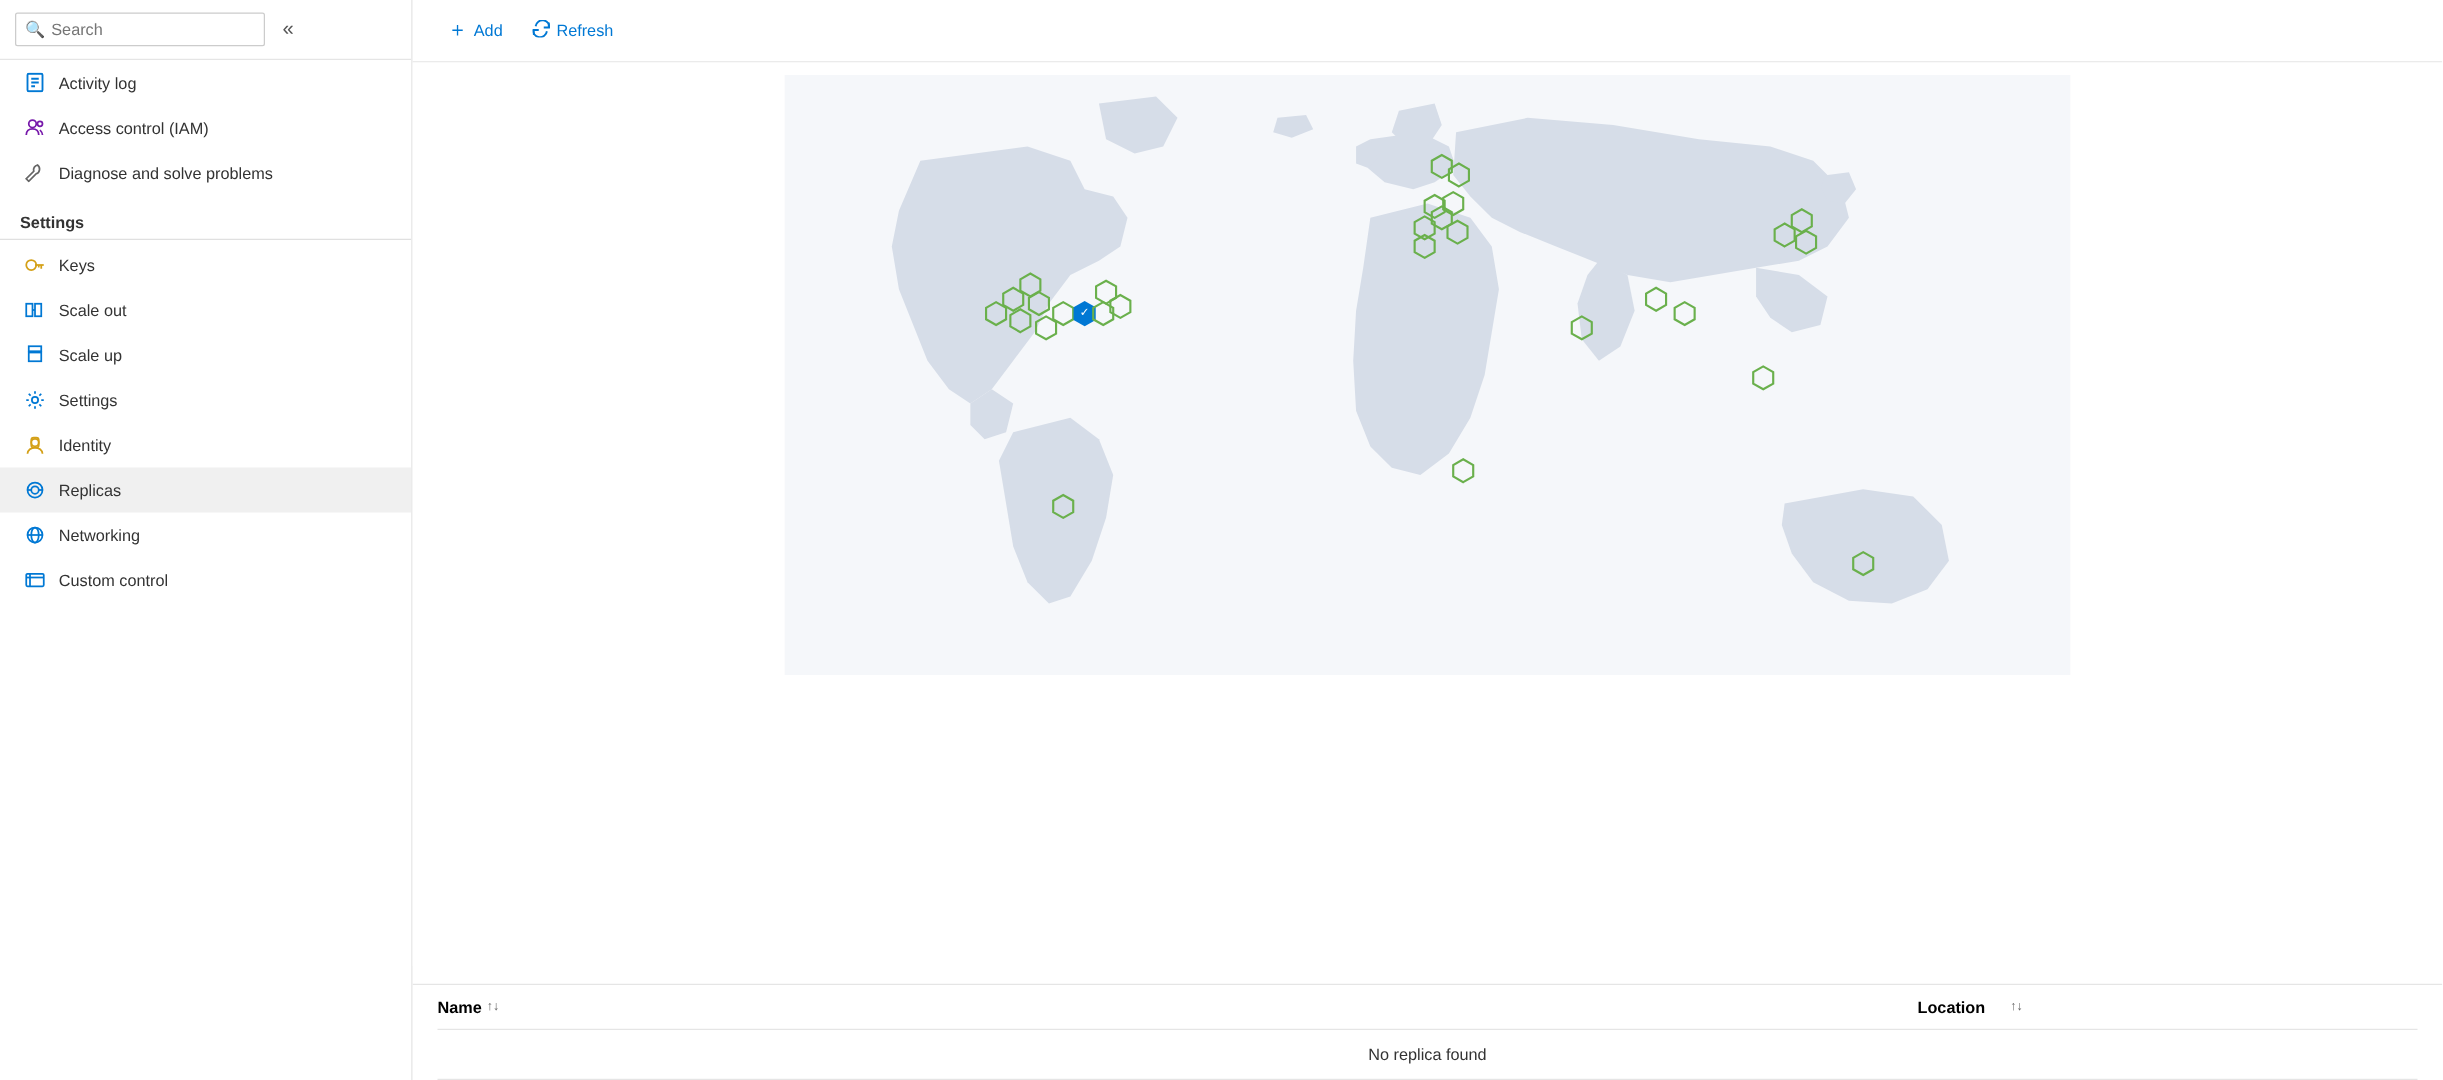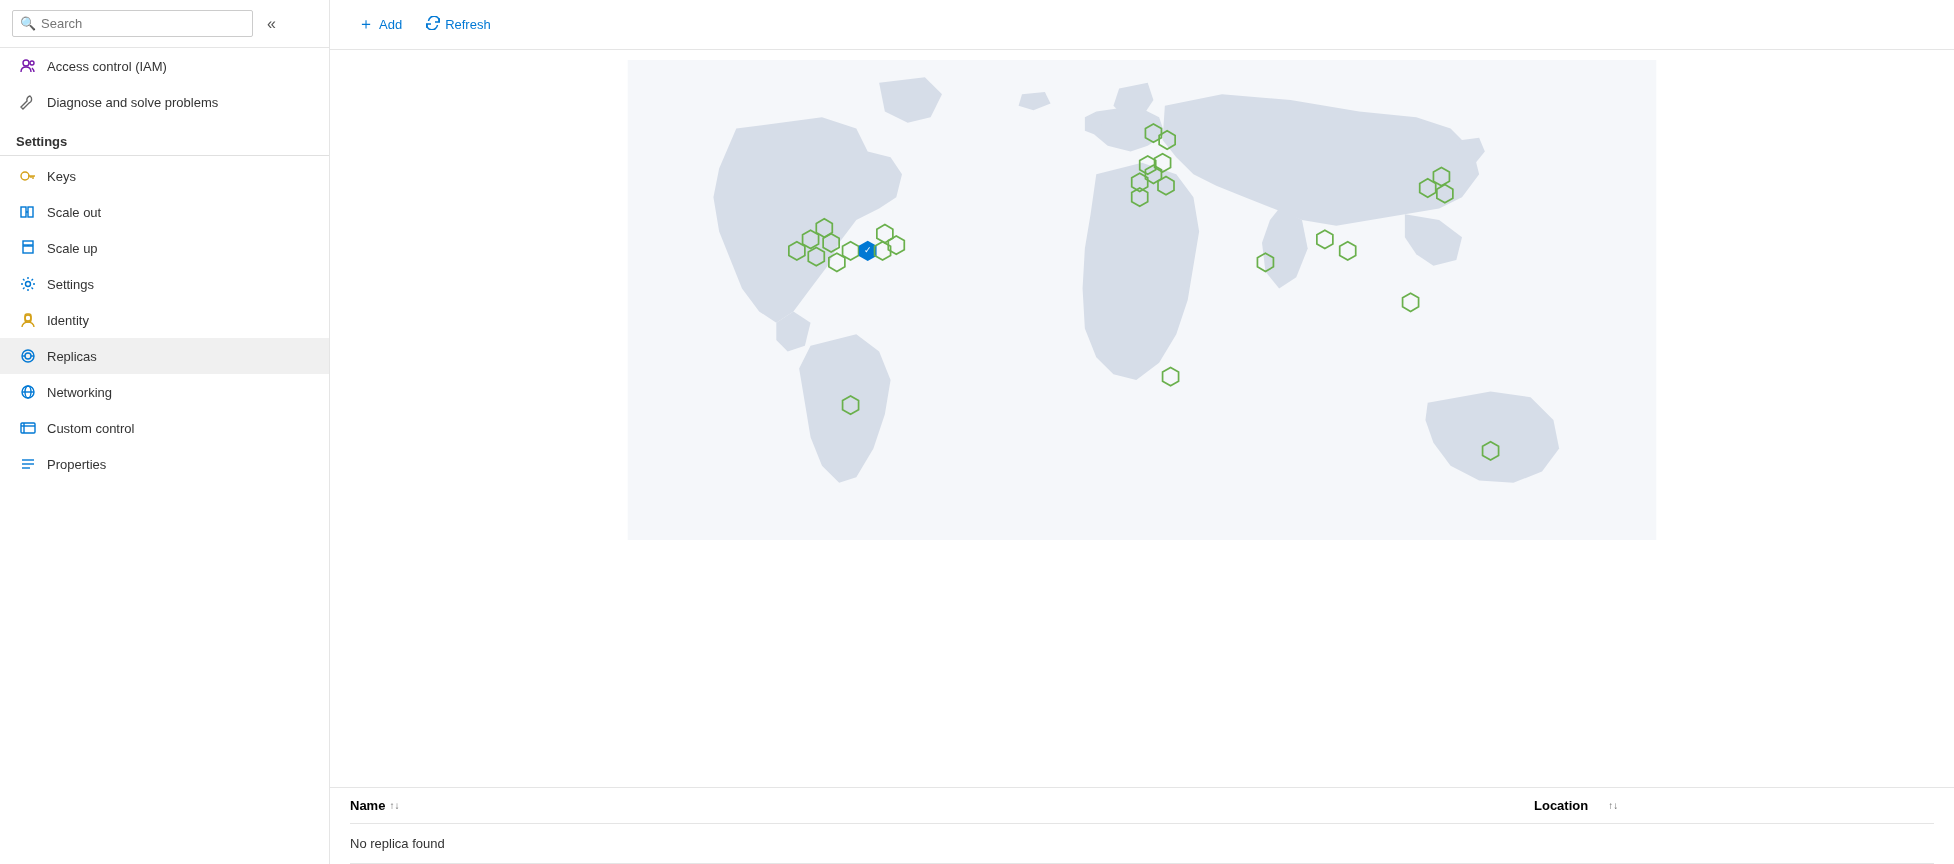--- a/index.html
+++ b/index.html
@@ -21,21 +21,21 @@
       align-items: center;
       padding: 10px 12px;
       border-bottom: 1px solid #e5e5e5;
       gap: 8px;
     }
     .sidebar-search input {
       border: 1px solid #ccc;
       border-radius: 2px;
       padding: 5px 10px 5px 28px;
       font-size: 13px;
-      width: 241px;
+      width: 200px;
       outline: none;
       background: #fff;
     }
     .search-wrapper {
       position: relative;
       display: flex;
       align-items: center;
     }
     .search-wrapper .search-icon-inner {
       position: absolute;
@@ -134,20 +134,21 @@
       font-size: 13px;
     }
     .col-name { flex: 1; display: flex; align-items: center; gap: 4px; }
     .col-location { width: 400px; display: flex; align-items: center; gap: 20px; }
     .sort-icon { font-size: 10px; color: #666; }
     .table-row-empty {
       padding: 12px 0;
       color: #333;
       font-size: 13px;
       border-bottom: 1px solid #e5e5e5;
+      text-align: center;
     }
 
     
     .icon-blue { color: #0078d4; }
 
     
     .hex-marker {
       fill: none;
       stroke: #6ab04c;
       stroke-width: 1.5;
@@ -165,20 +166,31 @@
 <div class="sidebar">
   <div class="sidebar-search">
     <div class="search-wrapper">
       <span class="search-icon-inner">🔍</span>
       <input type="text" placeholder="Search" style="">
     </div>
     <button class="collapse-btn">«</button>
   </div>
 
 
+  <div class="nav-item">
+    <span class="nav-icon icon-blue">
+      <svg width="16" height="16" viewBox="0 0 16 16" fill="none" stroke="#0078d4" stroke-width="1.5">
+          <rect x="2" y="1" width="12" height="14" rx="1"></rect>
+          <line x1="5" y1="5" x2="11" y2="5"></line>
+          <line x1="5" y1="8" x2="11" y2="8"></line>
+          <line x1="5" y1="11" x2="8" y2="11"></line>
+        </svg>
+    </span>
+    <span>Activity log</span>
+  </div>
 
   <div class="nav-item">
     <span class="nav-icon">
       <svg width="16" height="16" viewBox="0 0 16 16" fill="none" stroke="#7719aa" stroke-width="1.4">
           <circle cx="6" cy="5" r="3"></circle>
           <path d="M1 14c0-3 2-5 5-5s5 2 5 5"></path>
           <circle cx="12" cy="5" r="2"></circle>
           <path d="M14 14c0-2-1-3-2-4"></path>
         </svg>
     </span>
@@ -279,30 +291,20 @@
     <span class="nav-icon">
       <svg width="16" height="16" viewBox="0 0 16 16" fill="none" stroke="#0078d4" stroke-width="1.4">
           <rect x="1" y="3" width="14" height="10" rx="1"></rect>
           <line x1="1" y1="6" x2="15" y2="6"></line>
           <line x1="4" y1="3" x2="4" y2="13"></line>
         </svg>
     </span>
     <span>Custom control</span>
   </div>
 
-  <div class="nav-item">
-    <span class="nav-icon">
-      <svg width="16" height="16" viewBox="0 0 16 16" fill="none" stroke="#0078d4" stroke-width="1.4">
-          <line x1="2" y1="4" x2="14" y2="4"></line>
-          <line x1="2" y1="8" x2="14" y2="8"></line>
-          <line x1="2" y1="12" x2="10" y2="12"></line>
-        </svg>
-    </span>
-    <span>Properties</span>
-  </div>
 </div>
 
 <div class="main">
 
   <div class="toolbar">
     <button class="toolbar-btn">
       <span style="font-size:16px; font-weight:300;">＋</span>
       <span>Add</span>
     </button>
     <button class="toolbar-btn">

